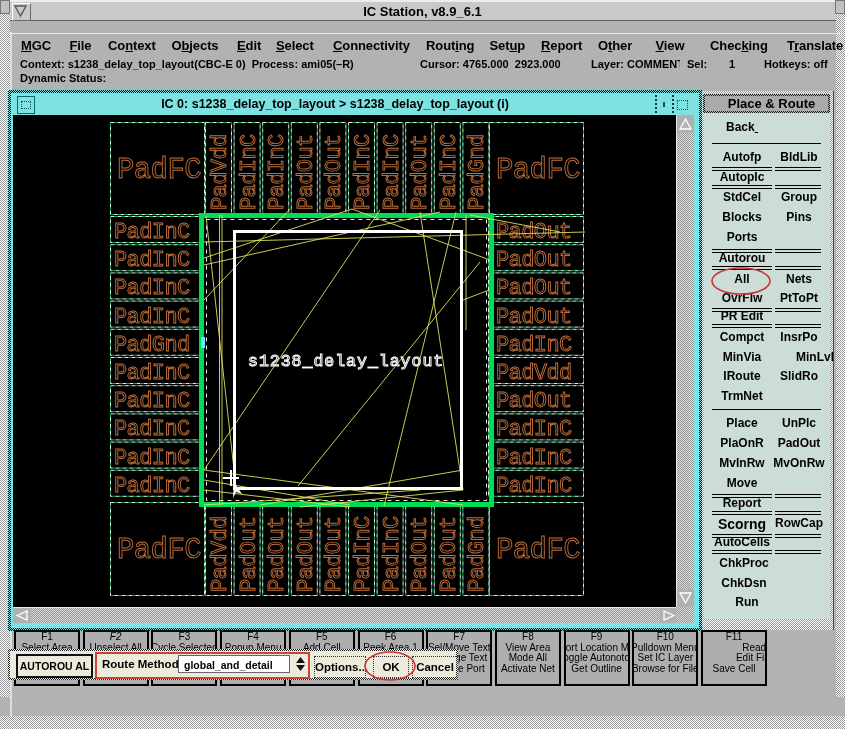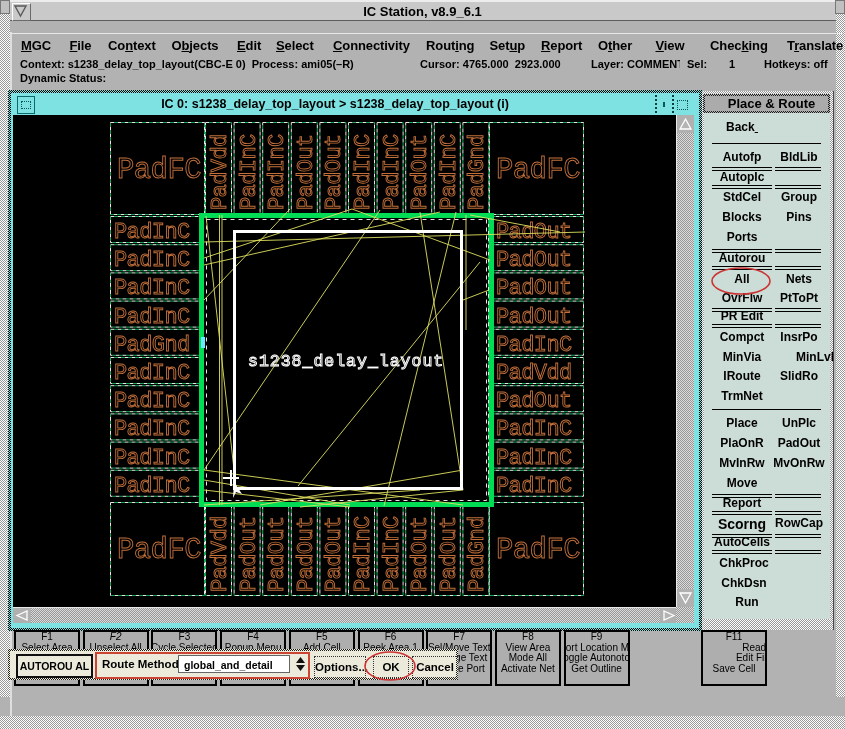--- a/index.html
+++ b/index.html
@@ -457,20 +457,26 @@
       <div style="white-space:nowrap;margin:0 -20px;">View Area</div>
       <div style="white-space:nowrap;margin:0 -20px;">Mode All</div>
       <div style="white-space:nowrap;margin:0 -20px;">Activate Net</div>
     </div>
     <div style="position:absolute;left:563.6px;top:0;width:62px;height:52px;background:#aeaeae;border:2px solid #000;text-align:center;overflow:hidden;line-height:10.6px;box-sizing:content-box;">
       <div style="white-space:nowrap;margin:0 -20px;">F9</div>
       <div style="white-space:nowrap;margin:0 -20px;">Report Location Mode</div>
       <div style="white-space:nowrap;margin:0 -20px;">Toggle Autonotch</div>
       <div style="white-space:nowrap;margin:0 -20px;">Get Outline</div>
     </div>
+    <div style="position:absolute;left:632.3000000000001px;top:0;width:62px;height:52px;background:#aeaeae;border:2px solid #000;text-align:center;overflow:hidden;line-height:10.6px;box-sizing:content-box;">
+      <div style="white-space:nowrap;margin:0 -20px;">F10</div>
+      <div style="white-space:nowrap;margin:0 -20px;">Pulldown Menu</div>
+      <div style="white-space:nowrap;margin:0 -20px;">Set IC Layer</div>
+      <div style="white-space:nowrap;margin:0 -20px;">Browse for File</div>
+    </div>
     <div style="position:absolute;left:701px;top:0;width:62px;height:52px;background:#aeaeae;border:2px solid #000;text-align:center;overflow:hidden;line-height:10.6px;box-sizing:content-box;">
       <div style="white-space:nowrap;margin:0 -20px;">F11</div>
       <div style="white-space:nowrap;margin:0 -20px;text-align:right;">Read File</div>
       <div style="white-space:nowrap;margin:0 -20px;padding-left:40px;">Edit File</div>
       <div style="white-space:nowrap;margin:0 -20px;">Save Cell</div>
     </div>
   </div>
 
 <div class="abs dotcream" style="left:8px;top:649px;width:450px;height:31px;"></div>
 <div class="abs" style="left:10px;top:651px;width:446px;height:27px;background:#eceadb;"></div>

